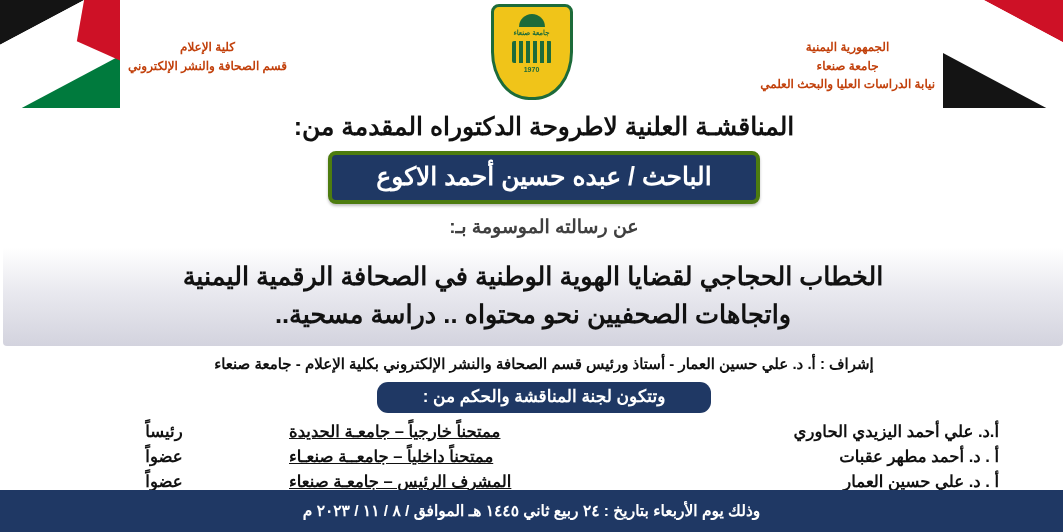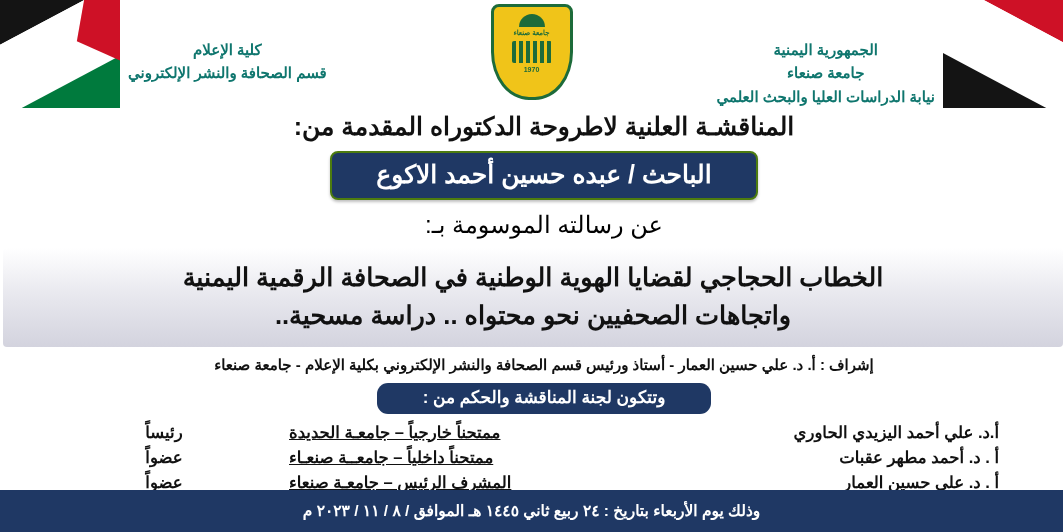--- a/index.html
+++ b/index.html
@@ -101,23 +101,23 @@
     font-size: 7px;
     color: #1d6b3a;
     font-weight: bold;
     margin-top: 3px;
   }
 
   
   .head-text {
     position: absolute;
     top: 38px;
-    font-size: 15px;
+    font-size: 12px;
     line-height: 1.55;
-    color: #0f766e;
+    color: #c2410c;
     font-weight: bold;
     text-align: center;
     white-space: nowrap;
   }
   .head-text.right { right: 128px; margin-left: 28px; }
   .head-text.left  { left: 128px; }
   .head-text div { padding: 0; }
 
   
   .main {
@@ -132,32 +132,32 @@
     font-size: 25px;
     font-weight: bold;
     color: #111111;
     margin-top: 2px;
   }
   .name-bar {
     display: inline-block;
     margin-top: 10px;
     padding: 7px 44px 9px;
     background: #1f3864;
-    border: 2px solid #4d7c0f;
+    border: 4px solid #4d7c0f;
     border-radius: 8px;
     color: #ffffff;
     font-size: 25px;
     font-weight: bold;
     box-shadow: 0 2px 3px rgba(0,0,0,.25);
   }
   .line-2 {
     margin-top: 11px;
-    font-size: 24px;
-    font-weight: normal;
-    color: #000000;
+    font-size: 19px;
+    font-weight: bold;
+    color: #404040;
   }
   .title-box {
     margin: 9px auto 0;
     width: 1060px;
     padding: 10px 0 12px;
     background: linear-gradient(180deg,#ffffff 0%,#e9e9ef 45%,#d3d3de 100%);
     border-radius: 4px;
   }
   .title-box .t-line {
     font-size: 25.5px;

